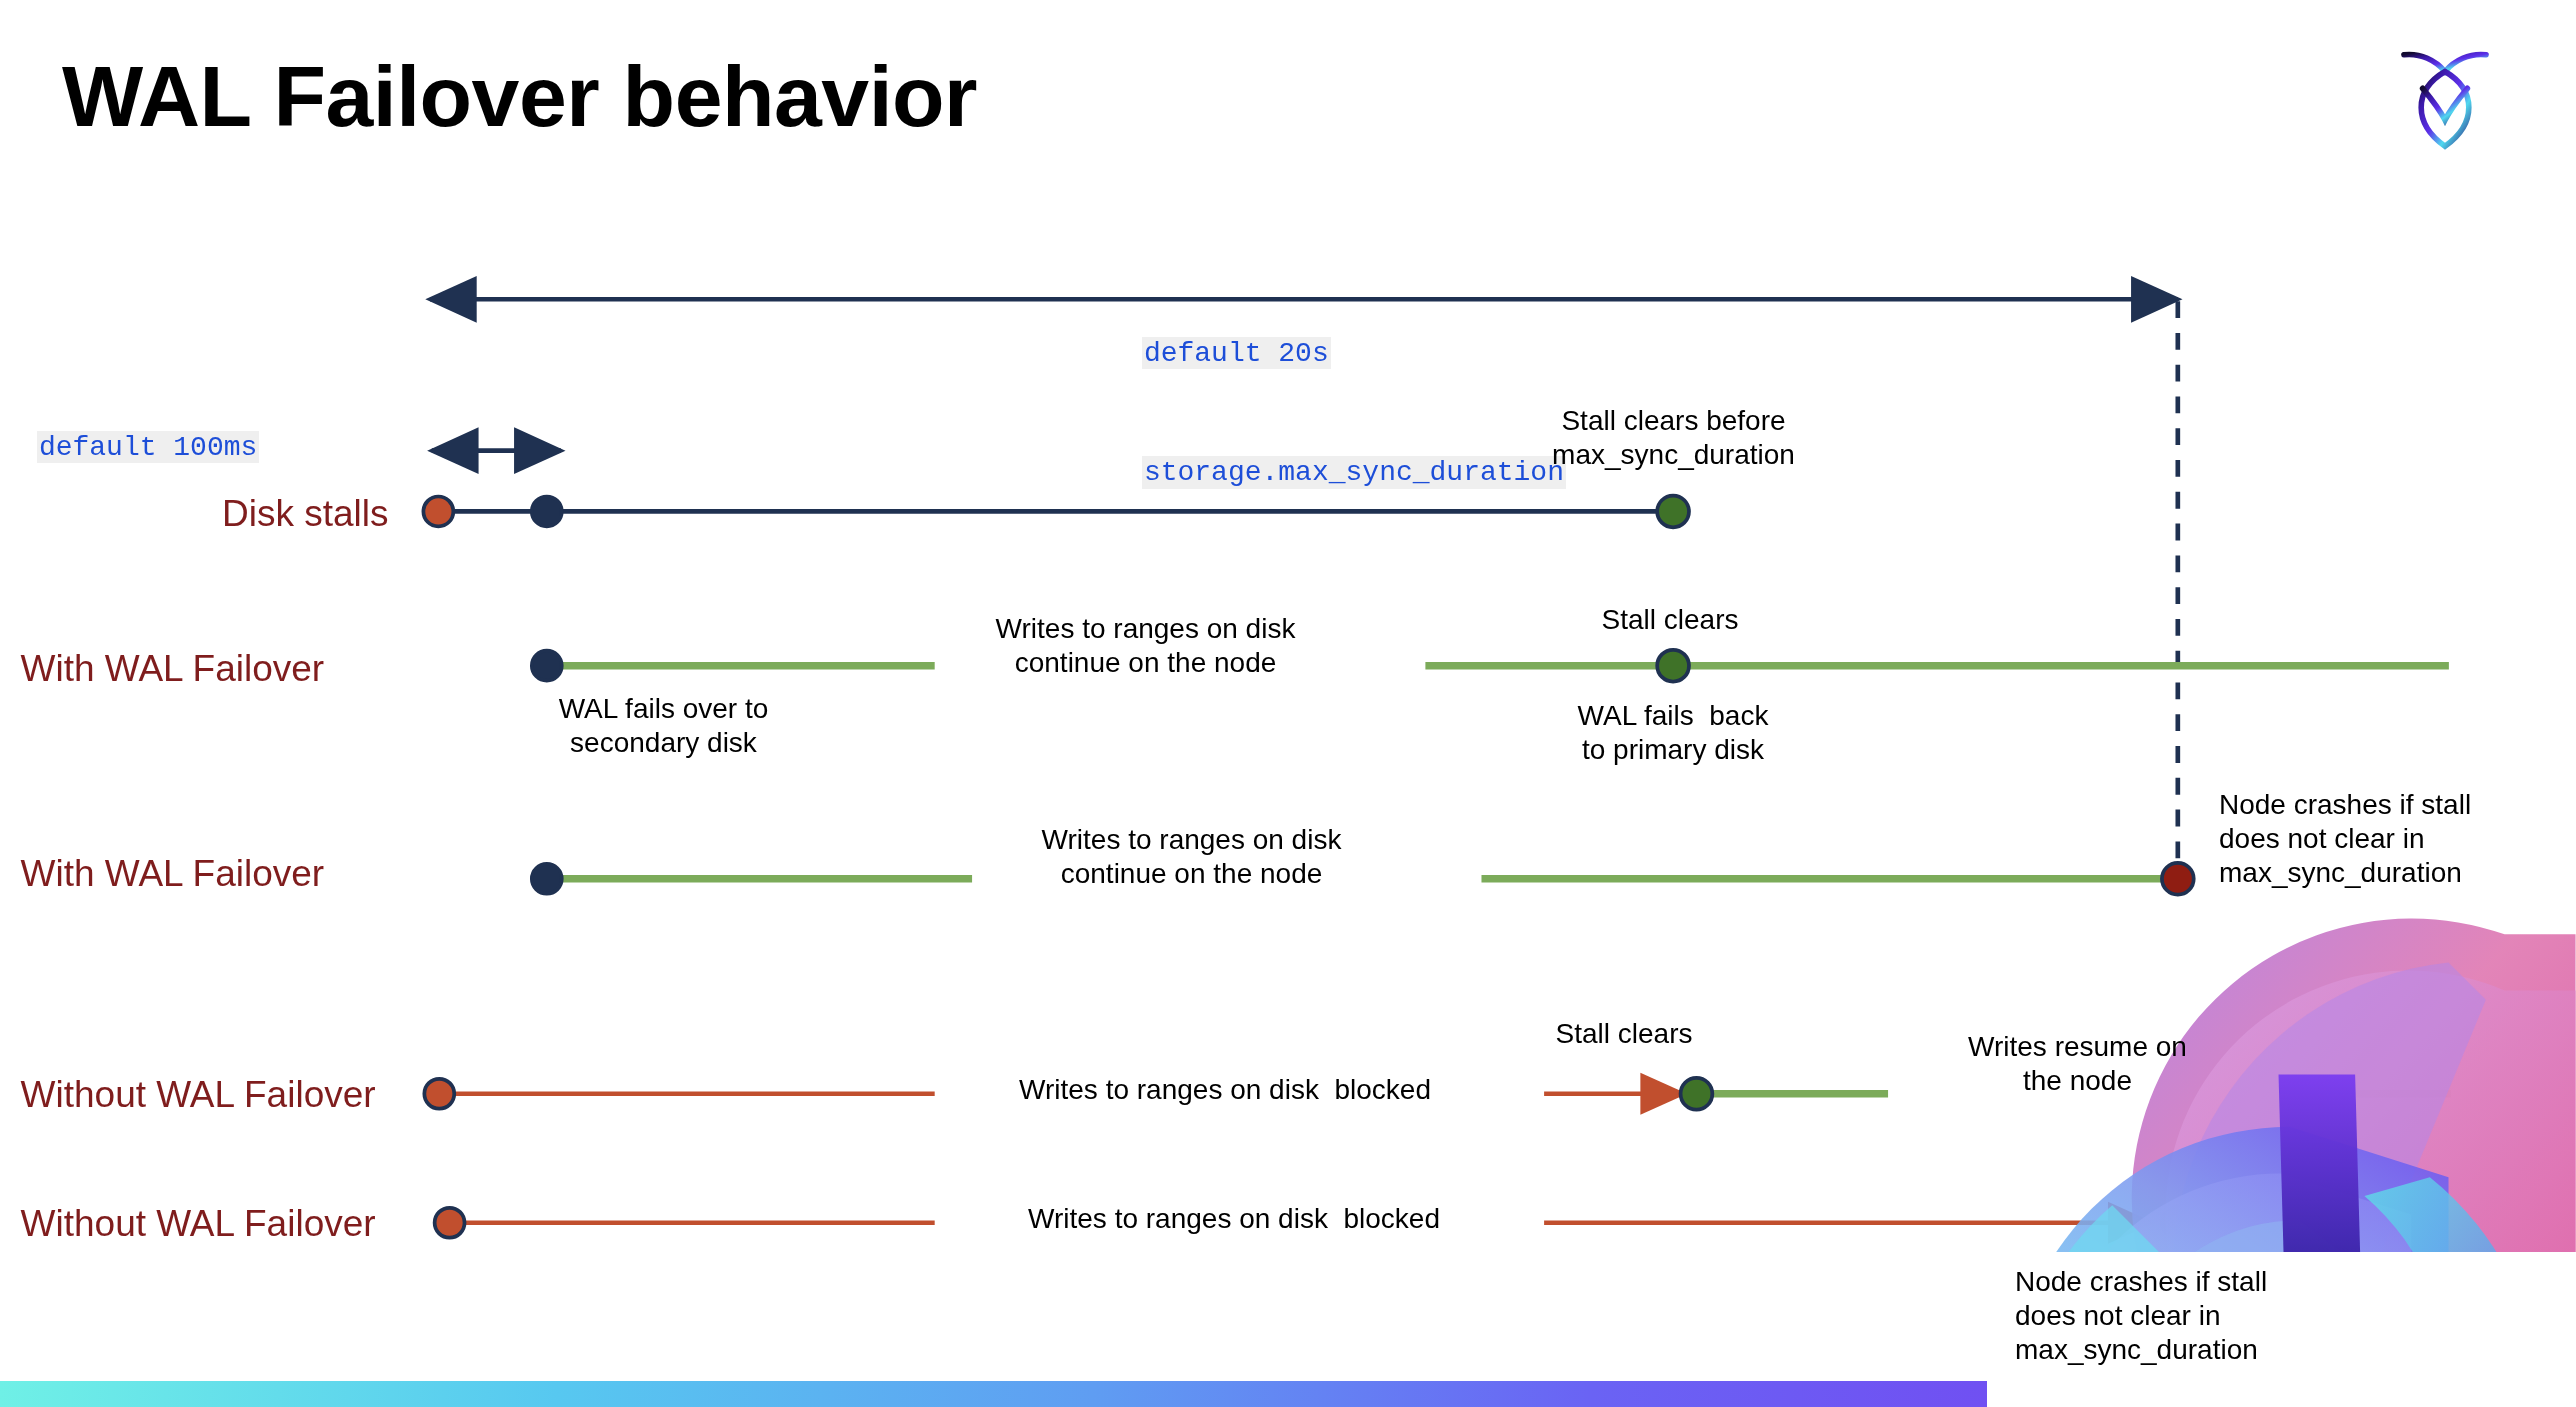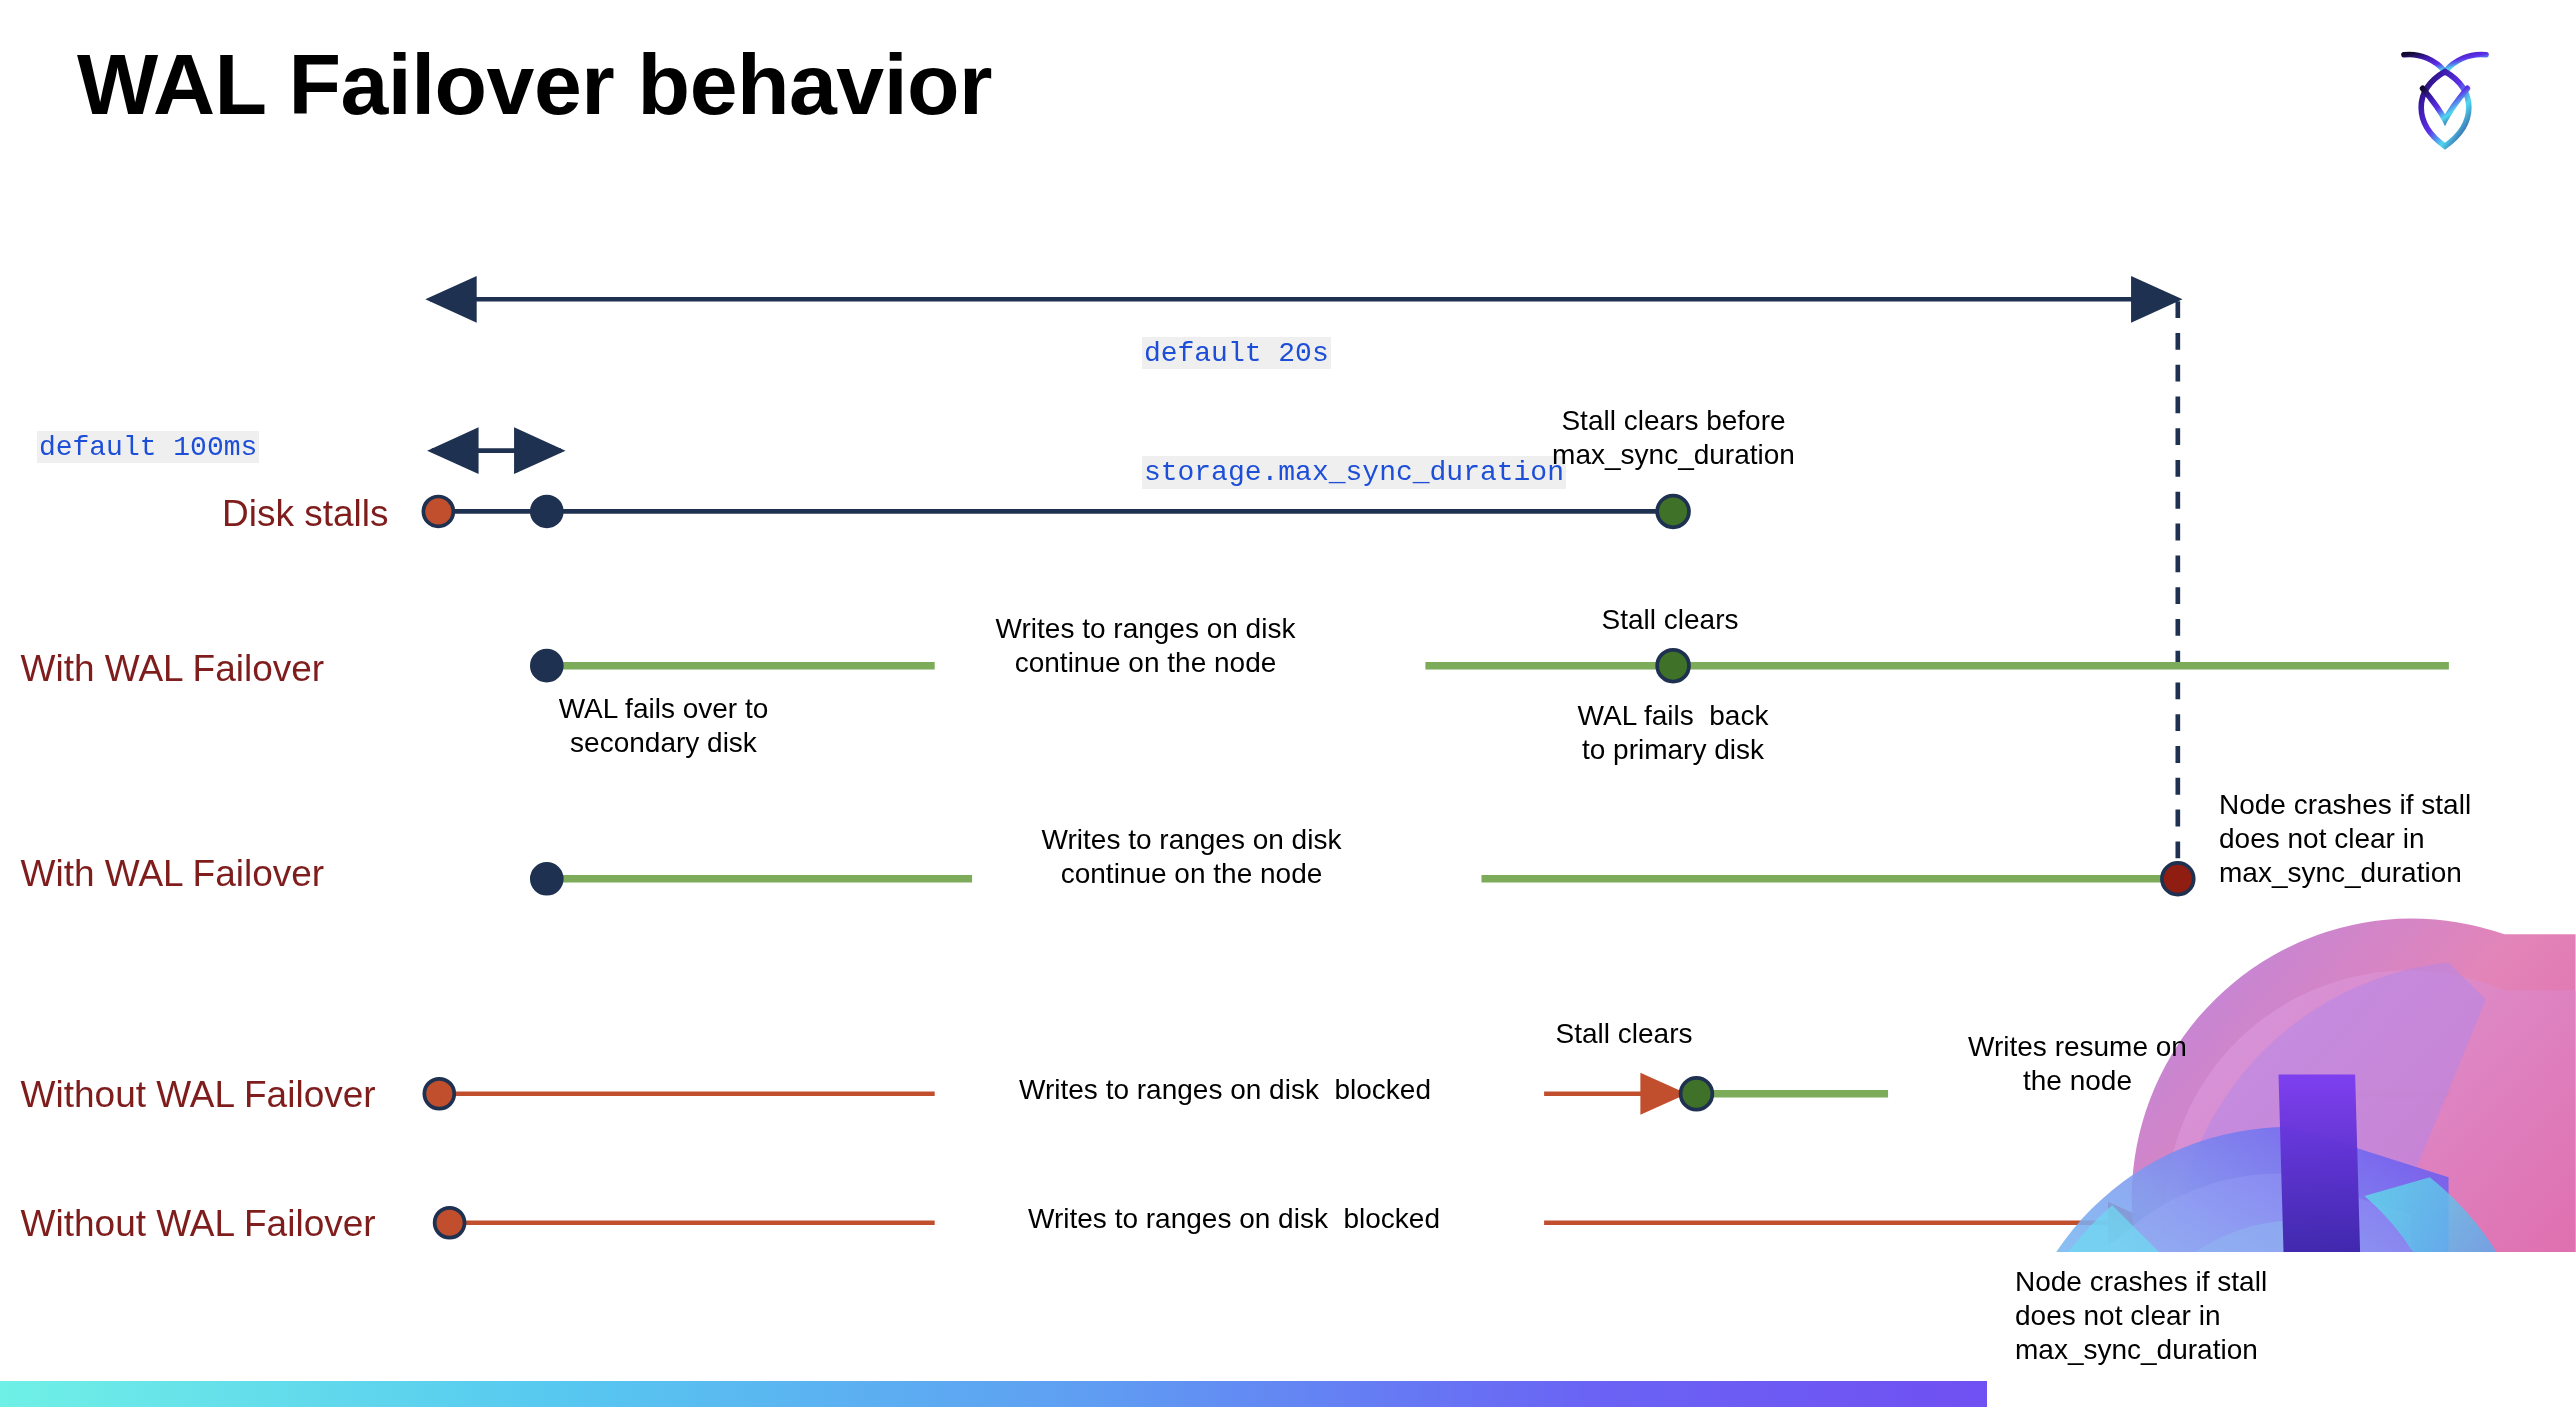--- a/index.html
+++ b/index.html
@@ -13,27 +13,26 @@
     position: relative;
     overflow: hidden;
     font-family: "Liberation Sans", sans-serif;
     color: #000000;
   }
 
   
   #slide-title {
     position: absolute;
     left: 62px;
-    top: 39px;
+    top: 51px;
     font-size: 86px;
     font-weight: bold;
     letter-spacing: -0.5px;
     line-height: 1.05;
     white-space: nowrap;
-    margin-left: 15px;
   }
 
   
   #brand-logo {
     position: absolute;
     left: 2389px;
     top: 32px;
     width: 112px;
     height: 122px;
   }

